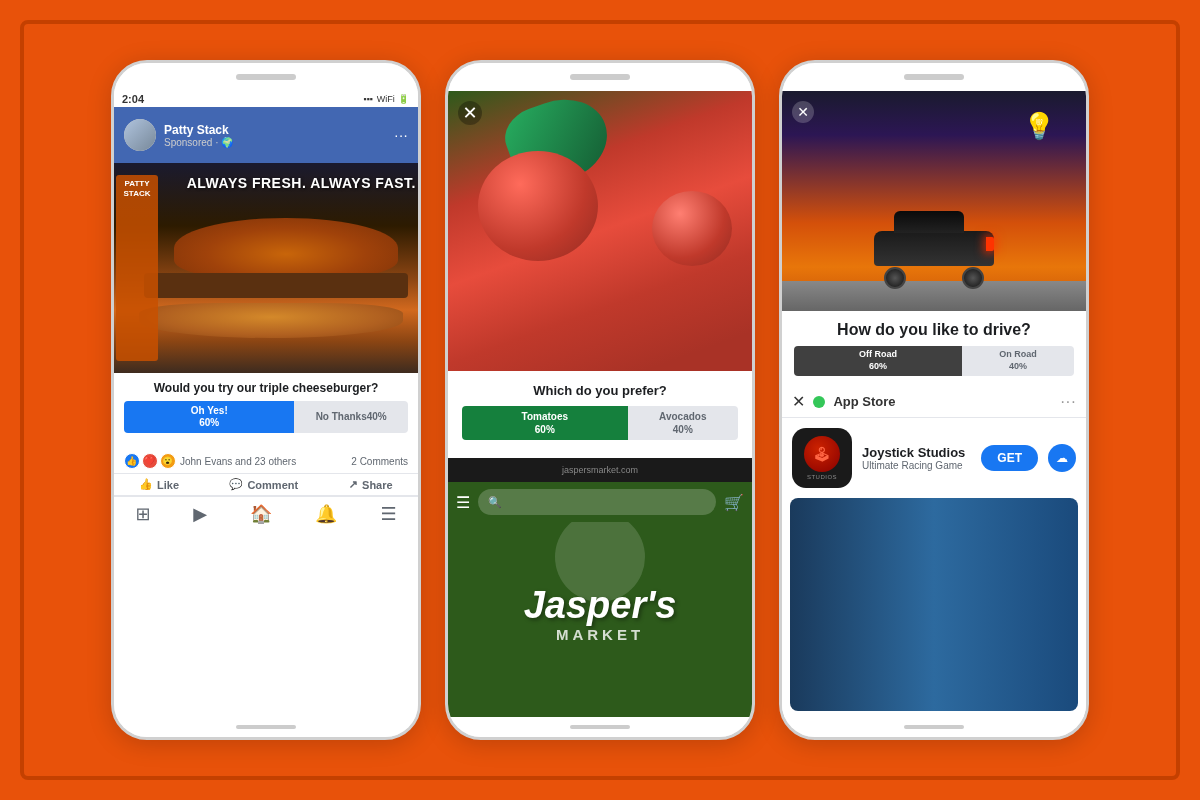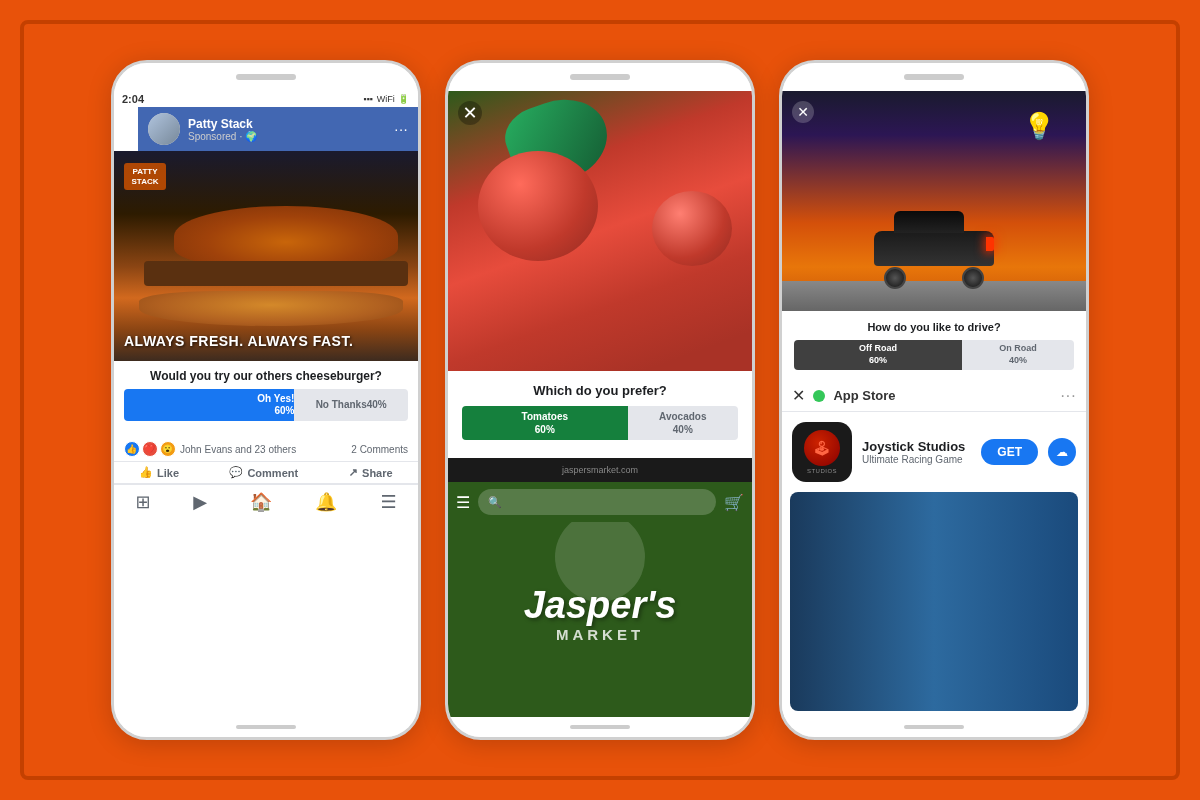--- a/index.html
+++ b/index.html
@@ -81,26 +81,25 @@
       justify-content: space-between;
       align-items: center;
       padding: 2px 8px;
       font-size: 10px;
       color: #333;
     }
     .fb-status-time { font-weight: 600; font-size: 11px; }
     .fb-status-icons { display: flex; gap: 4px; font-size: 9px; }
     .fb-nav-bar {
       background: #4267B2;
-      height: 44px;
+      height: 56px;
       display: flex;
       align-items: center;
       padding: 0 10px;
       gap: 8px;
-      margin-left: 24px;
     }
     .fb-avatar-small {
       width: 32px; height: 32px;
       border-radius: 50%;
       background: #ccc;
       overflow: hidden;
       flex-shrink: 0;
     }
     .fb-avatar-img {
       width: 100%; height: 100%;
@@ -116,23 +115,22 @@
       height: 210px;
       background: linear-gradient(180deg, #1a1a2e 0%, #2d1b00 30%, #8B4513 55%, #D2691E 70%, #8B4513 85%, #3d2b1f 100%);
       position: relative;
       overflow: hidden;
       flex-shrink: 0;
     }
     .fb-burger-overlay {
       position: absolute;
       top: 0; left: 0; right: 0; bottom: 0;
       display: flex;
-      flex-direction: column;
       justify-content: space-between;
-      padding: 12px 10px;
+      padding: 12px 2px;
     }
     .fb-patty-logo {
       background: rgba(200,80,0,0.85);
       color: #fff;
       font-size: 8px;
       font-weight: 900;
       padding: 4px 6px;
       border-radius: 3px;
       width: 42px;
       text-align: center;
@@ -185,21 +183,21 @@
       height: 32px;
       margin-bottom: 8px;
     }
     .fb-poll-yes {
       background: #1877f2;
       color: #fff;
       font-size: 10px;
       font-weight: 700;
       display: flex;
       flex-direction: column;
-      align-items: flex-end;
+      align-items: center;
       justify-content: center;
       flex: 60;
       line-height: 1.2;
     }
     .fb-poll-no {
       background: #e4e6eb;
       color: #606770;
       font-size: 10px;
       font-weight: 700;
       display: flex;
@@ -493,21 +491,21 @@
       position: absolute;
       top: 20px; right: 30px;
       font-size: 26px;
     }
     .racing-poll-overlay {
       background: rgba(255,255,255,0.97);
       padding: 10px 12px;
       flex-shrink: 0;
     }
     .racing-poll-question {
-      font-size: 11px;
+      font-size: 16px;
       font-weight: 700;
       text-align: center;
       color: #1c1e21;
       margin-bottom: 7px;
     }
     .racing-poll-bar {
       display: flex;
       border-radius: 4px;
       overflow: hidden;
       height: 30px;
@@ -675,21 +673,21 @@
         <div class="fb-burger-overlay">
           <div class="fb-patty-logo">
             <div>PATTY</div>
             <div>STACK</div>
           </div>
           <div class="fb-slogan">ALWAYS FRESH. ALWAYS FAST.</div>
         </div>
       </div>
 
       <div class="fb-question-section">
-        <div class="fb-question-text">Would you try our others cheeseburger?</div>
+        <div class="fb-question-text">Would you try our triple cheeseburger?</div>
         <div class="fb-poll-bar">
           <div class="fb-poll-yes">
             <span>Oh Yes!</span>
             <span>60%</span>
           </div>
           <div class="fb-poll-no">
             <span>No Thanks</span>
             <span>40%</span>
           </div>
         </div>

